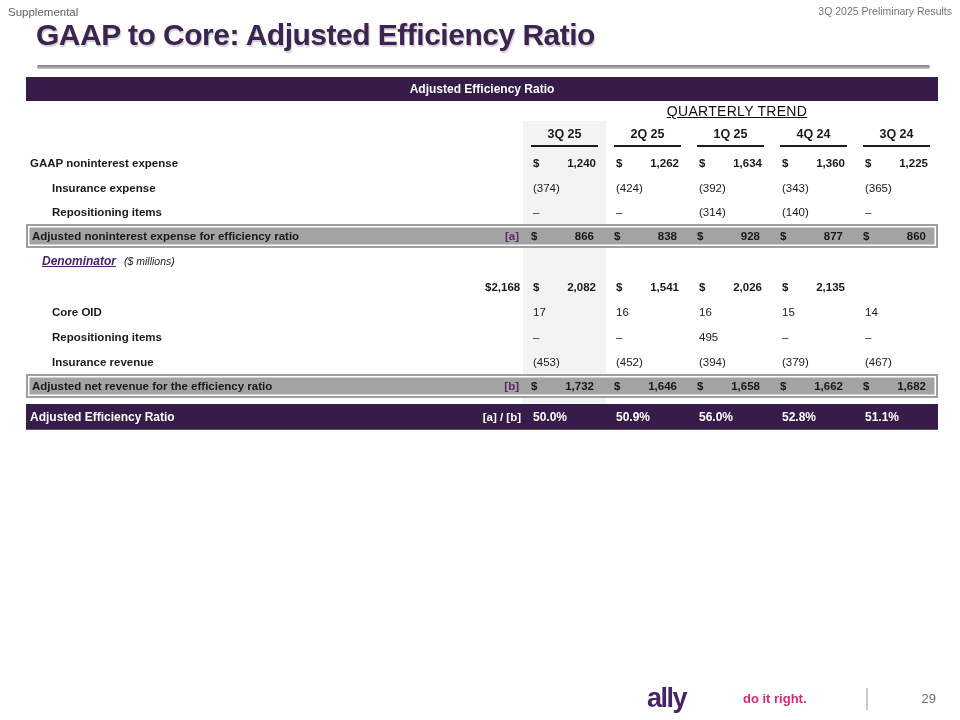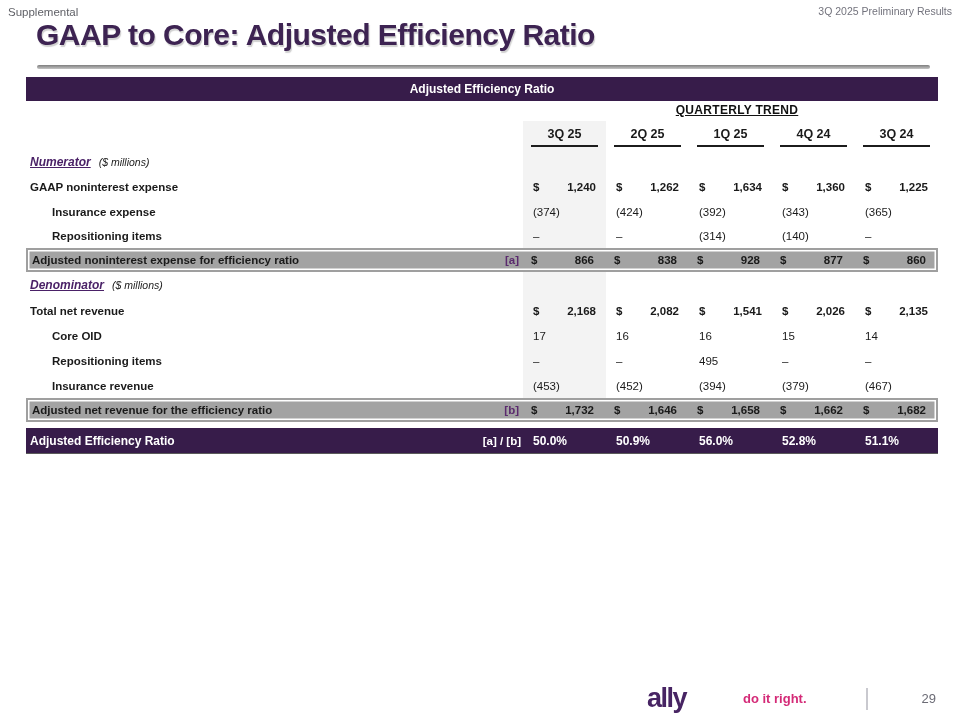--- a/index.html
+++ b/index.html
@@ -33,21 +33,21 @@
   .tbl { left:26px; top:77px; width:912px; height:382px; font-size:11.5px; }
 
   .banner {
     position:absolute; left:0; top:0; width:100%; height:24px;
     background:#371c4a; color:#ffffff;
     display:flex; align-items:center; justify-content:center;
     font-weight:700; font-size:12px;
   }
   .trend {
     position:absolute; left:611px; top:26px; width:200px;
-    text-align:center; font-size:12px; font-weight:700;
+    text-align:center; font-size:14px; font-weight:400;
     letter-spacing:0.3px; text-decoration:underline; color:#111;
   }
 
   .col-strip {
     position:absolute; left:497px; top:44px; width:83px; height:301px;
     background:#f3f3f3; z-index:0;
   }
 
   .grid-row {
     display:grid;
@@ -118,25 +118,20 @@
       <div></div>
     <div class="col-head"><span>3Q 25</span><div class="ul"></div></div>
     <div class="col-head"><span>2Q 25</span><div class="ul"></div></div>
     <div class="col-head"><span>1Q 25</span><div class="ul"></div></div>
     <div class="col-head"><span>4Q 24</span><div class="ul"></div></div>
     <div class="col-head"><span>3Q 24</span><div class="ul"></div></div>
   </div>
 
   <div class="rows">
 
-    <div class="grid-row h24" style="grid-template-columns:1fr;">
-      <div>
-        <span class="sect-title">Numerator</span><span class="sect-note">($ millions)</span>
-      </div>
-    </div>
 
     <div class="grid-row h25 bold-vals">
       <div class="lbl">GAAP noninterest expense</div>
       <div class="bracket"></div>
       <div class="cell dollar">
           <span>$</span>
           <span>1,240</span>
         </div>
       <div class="cell dollar">
           <span>$</span>
@@ -214,28 +209,27 @@
       <div class="cell dollar">
           <span>$</span>
           <span>877</span>
         </div>
       <div class="cell dollar">
           <span>$</span>
           <span>860</span>
         </div>
     </div>
 
-    <div class="grid-row h26" style="grid-template-columns:1fr;">
+    <div class="grid-row h26" style="grid-template-columns:1fr;margin-left:12px;">
       <div>
         <span class="sect-title">Denominator</span><span class="sect-note">($ millions)</span>
       </div>
     </div>
 
     <div class="grid-row h25 bold-vals">
-      <div class="lbl">Total net revenue</div>
       <div class="bracket"></div>
       <div class="cell dollar">
           <span>$</span>
           <span>2,168</span>
         </div>
       <div class="cell dollar">
           <span>$</span>
           <span>2,082</span>
         </div>
       <div class="cell dollar">

